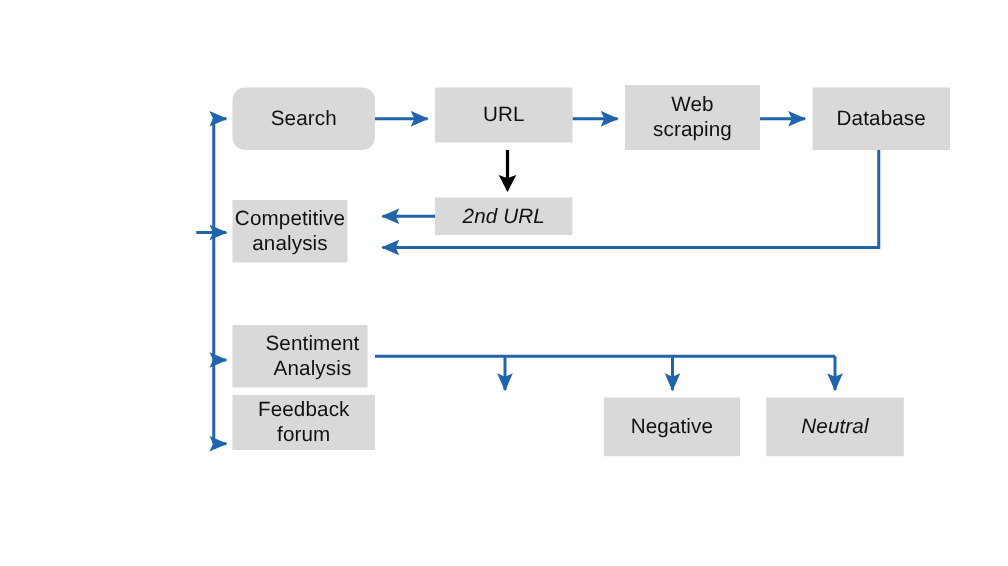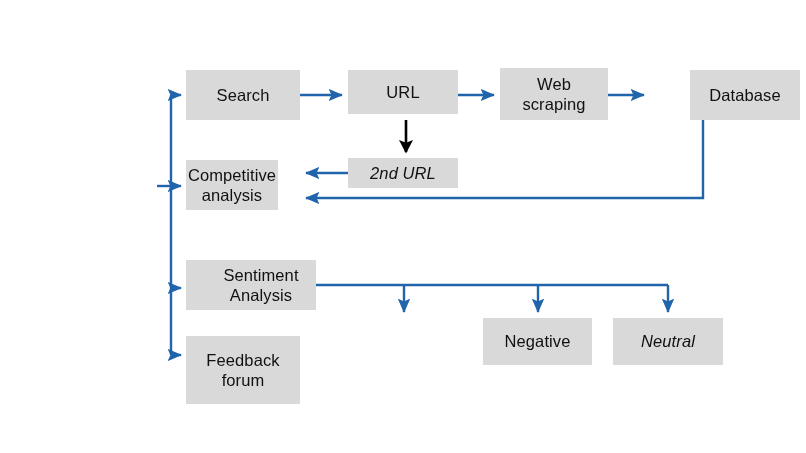--- a/index.html
+++ b/index.html
@@ -81,28 +81,28 @@
     <path d="M348,173 L306,173" stroke="#2064ab" stroke-width="2.4" fill="none" marker-end="url(#ah-blue)"></path>
 
     <path d="M703,120 L703,198 L306,198" stroke="#2064ab" stroke-width="2.4" fill="none" marker-end="url(#ah-blue)"></path>
 
     <path d="M300,285 L668,285" stroke="#2064ab" stroke-width="2.4" fill="none"></path>
     <path d="M404,285 L404,312" stroke="#2064ab" stroke-width="2.4" fill="none" marker-end="url(#ah-blue)"></path>
     <path d="M538,285 L538,312" stroke="#2064ab" stroke-width="2.4" fill="none" marker-end="url(#ah-blue)"></path>
     <path d="M668,285 L668,312" stroke="#2064ab" stroke-width="2.4" fill="none" marker-end="url(#ah-blue)"></path>
   </svg>
 
-  <div class="node" style="left:186px; top:70px;  width:114px; height:50px;">Search</div>
+  <div class="node" style="left:186px; top:70px;  width:114px; height:50px;border-radius:10px;">Search</div>
   <div class="node" style="left:348px; top:70px;  width:110px; height:44px;">URL</div>
   <div class="node" style="left:500px; top:68px;  width:108px; height:52px;">Web
 scraping</div>
-  <div class="node" style="left:650px; top:70px;  width:110px; height:50px;margin-left:40px;">Database</div>
+  <div class="node" style="left:650px; top:70px;  width:110px; height:50px;">Database</div>
   <div class="node" style="left:348px; top:158px; width:110px; height:30px;font-style:italic;">2nd URL</div>
   <div class="node" style="left:186px; top:160px; width:92px; height:50px;">Competitive
 analysis</div>
-  <div class="node" style="left:186px; top:260px; width:130px; height:50px;padding-left:24px;">Sentiment
+  <div class="node" style="left:186px; top:260px; width:108px; height:50px;padding-left:24px;">Sentiment
 Analysis</div>
-  <div class="node" style="left:186px; top:336px; width:114px; height:68px;">Feedback
+  <div class="node" style="left:186px; top:316px; width:114px; height:44px;">Feedback
 forum</div>
   <div class="node" style="left:483px; top:318px; width:109px; height:47px;">Negative</div>
   <div class="node" style="left:613px; top:318px; width:110px; height:47px;font-style:italic;">Neutral</div>
 
 </div>
 
 </body></html>

